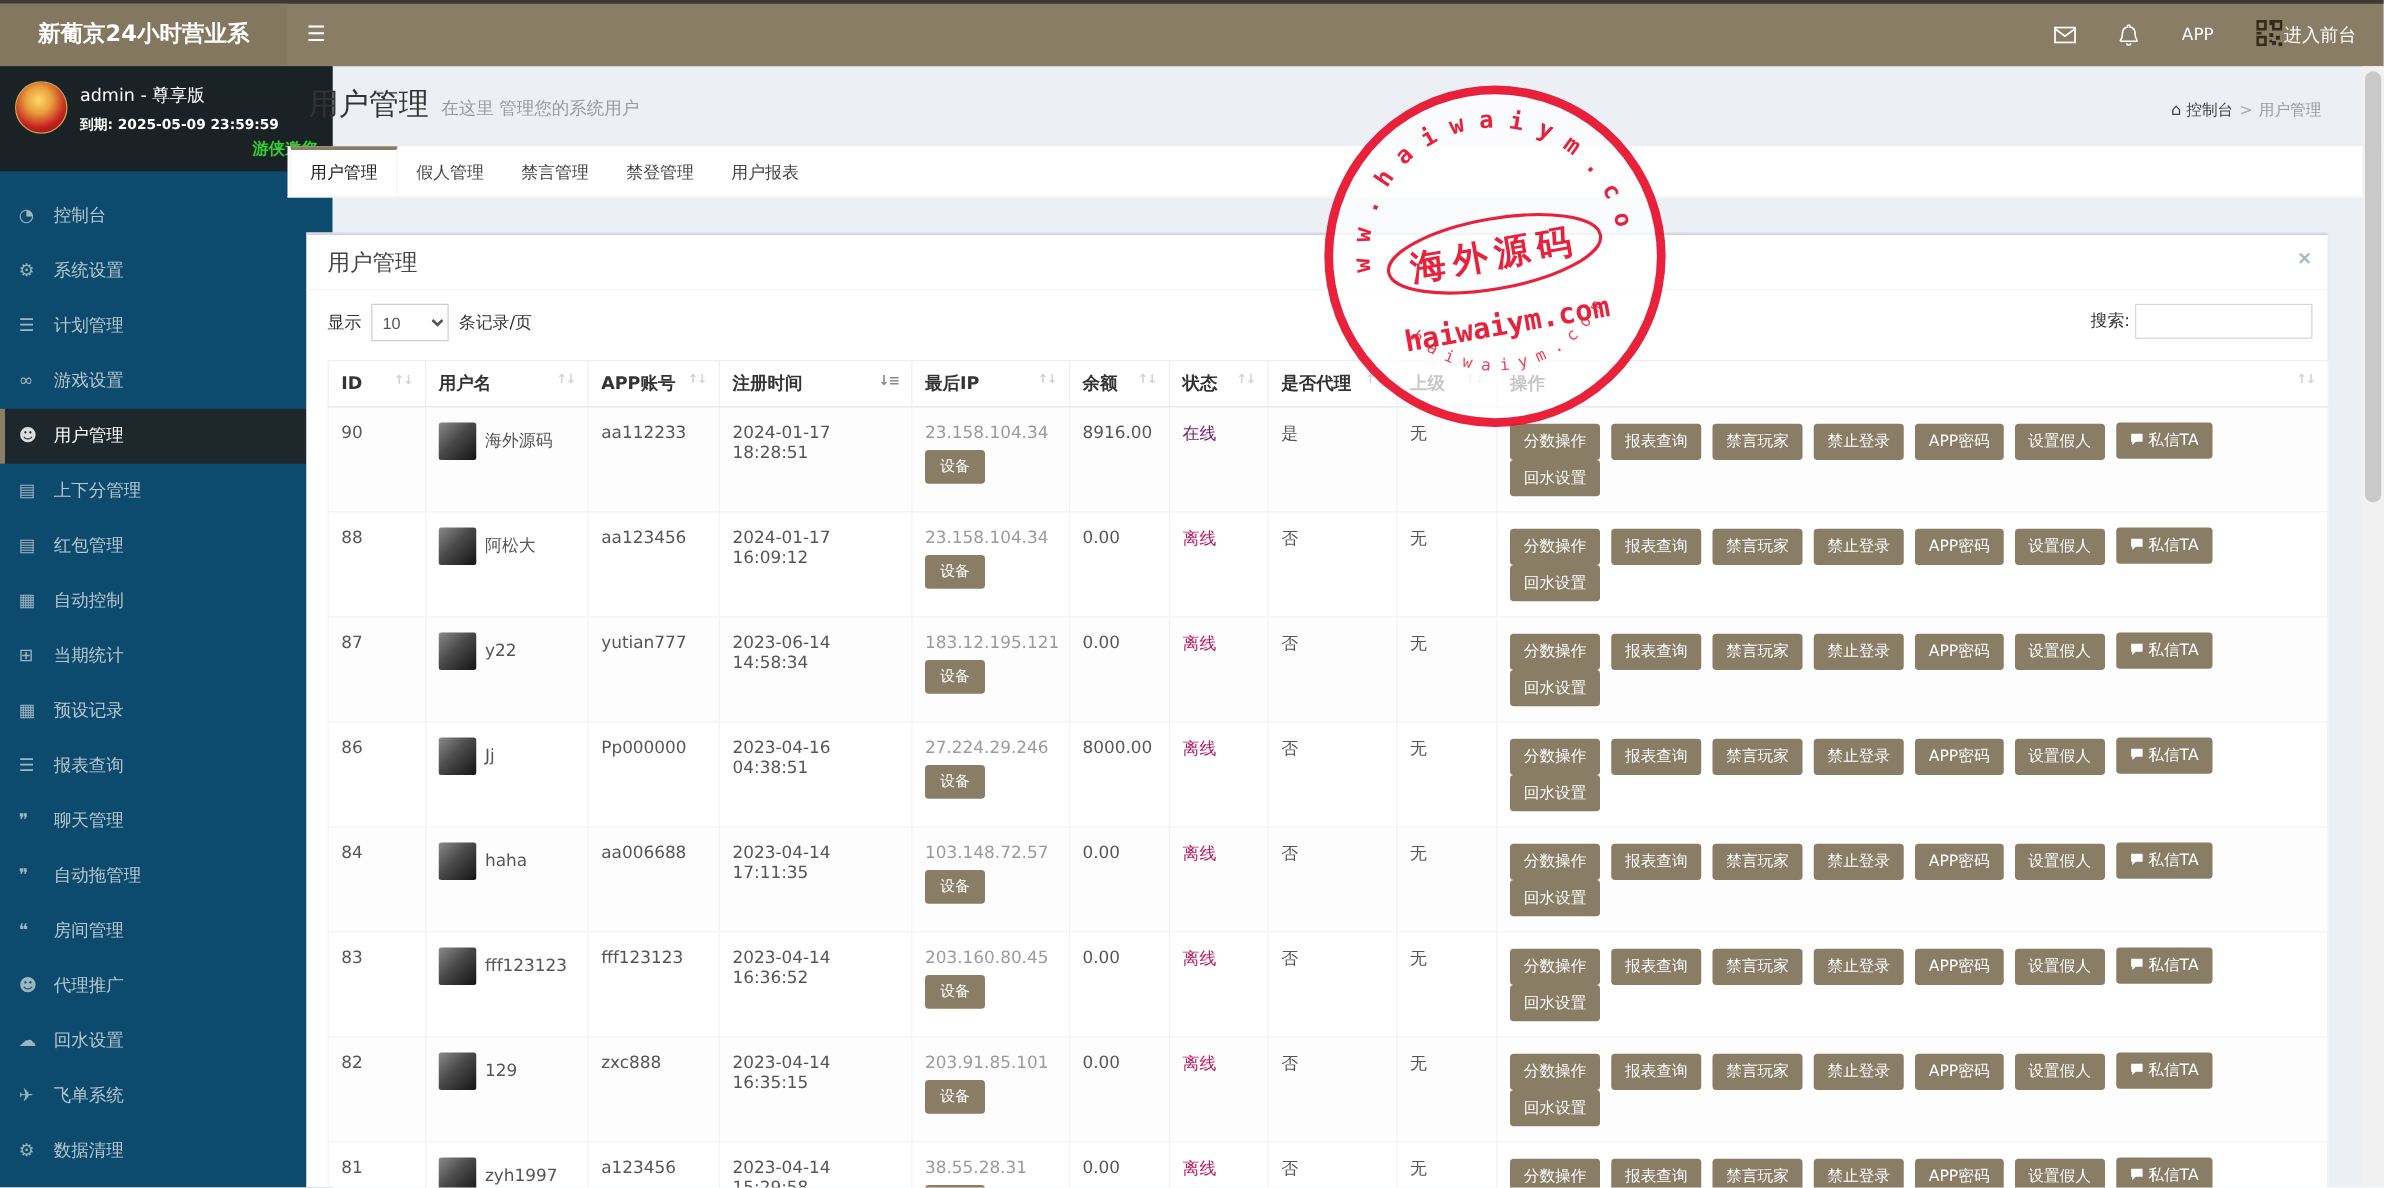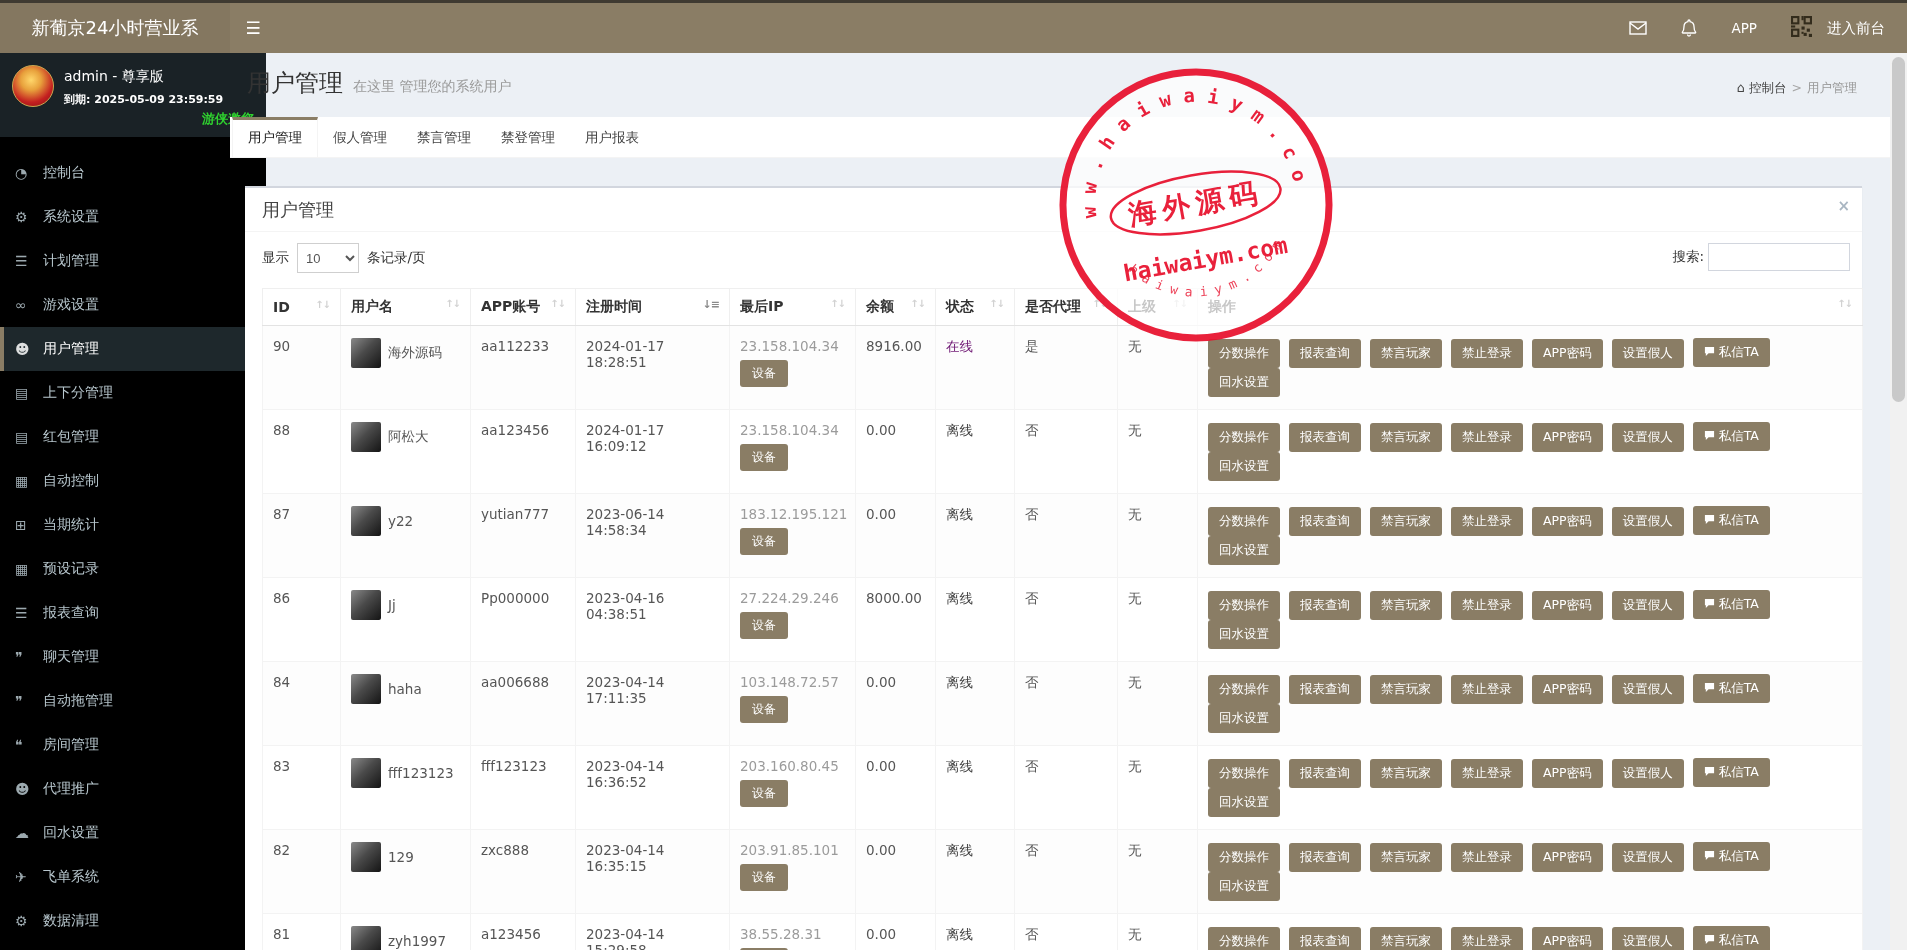--- a/index.html
+++ b/index.html
@@ -2,28 +2,28 @@
 <html><head>
 <meta charset="utf-8">
 <style>
   html,body{margin:0;padding:0}
   body{
     width:1907px;height:950px;overflow:hidden;position:relative;
     background:#ecf0f5;font-family:"DejaVu Sans","Liberation Sans",sans-serif;
   }
   
   .navbar{position:absolute;top:0;left:0;width:1907px;height:53px;background:#8a7d65;border-top:3px solid #3f3a31;box-sizing:border-box}
-  .brand{position:absolute;left:0;top:0;width:230px;height:50px;line-height:50px;text-align:center;color:#fff;font-weight:normal;font-size:18px;background:#847760;white-space:nowrap;overflow:hidden}
+  .brand{position:absolute;left:0;top:0;width:230px;height:50px;line-height:50px;text-align:center;color:#fff;font-weight:bold;font-size:18px;background:#847760;white-space:nowrap;overflow:hidden}
   .hamburger{position:absolute;left:230px;top:0;width:46px;height:50px;line-height:50px;text-align:center;color:#fff;font-size:17px;cursor:pointer}
   .nav-right{position:absolute;right:22px;top:0;height:50px;display:flex;align-items:center;gap:34px;color:#fff}
   .nav-ic{display:flex;align-items:center;cursor:pointer}
   .nav-app{font-size:13.5px;cursor:pointer}
-  .nav-front{display:flex;align-items:center;gap:15px;font-size:14.5px;cursor:pointer}
+  .nav-front{display:flex;align-items:center;gap:1px;font-size:14.5px;cursor:pointer}
   
-  .sidebar{position:absolute;top:53px;left:0;width:266px;height:897px;background:#000000}
+  .sidebar{position:absolute;top:53px;left:0;width:266px;height:897px;background:#0c4a6e}
   .sidebar-head{background:#1a2226;padding:10px 10px 2px}
   .user-row{display:flex;align-items:flex-start;gap:10px;padding:2px 2px 0}
   .user-avatar{width:42px;height:42px;border-radius:50%;flex:none;background:radial-gradient(circle at 45% 35%,#ffd76b 0%,#e8a13c 30%,#c42020 65%,#7d0f0f 100%);border:1px solid #caa84f;box-sizing:border-box}
   .user-meta{padding-top:3px;min-width:0}
   .user-name{color:#fff;font-size:14px;white-space:nowrap}
   .user-expire{color:#fff;font-size:11px;font-weight:bold;margin-top:6px;white-space:nowrap}
   .promo{text-align:right;color:#2fd12f;font-weight:bold;font-size:13px;padding:3px 2px 7px;white-space:nowrap}
   .menu{list-style:none;margin:0;padding:14px 0 0}
   .menu-item{height:44px;display:flex;align-items:center;padding:0 14px 0 11px;border-left:4px solid transparent;color:#b8c7ce;font-size:14px;cursor:pointer;box-sizing:border-box}
   .menu-item.active{background:#1e282c;color:#fff;border-left-color:#8a7d65}
@@ -60,21 +60,21 @@
   .sort{color:#d2d2d2;font-size:10px;letter-spacing:-1px;white-space:nowrap}
   .sort.active{color:#8a8a8a;font-size:11px}
   td{border:1px solid #f3f3f3;padding:12px 10px;font-size:13.5px;color:#555;vertical-align:top;overflow:hidden}
   tbody tr{height:67px}
   tbody tr:nth-child(odd){background:#fdfdfd}
   .user-cell{display:flex;align-items:center;gap:7px}
   .avatar{width:30px;height:30px;border-radius:2px;flex:none;background:linear-gradient(135deg,#8a8a8a 0%,#4a4a4a 45%,#141414 100%)}
   .uname{white-space:nowrap}
   .ip{color:#9b9b9b;margin-bottom:6px;white-space:nowrap}
   .devbtn{background:#8a7d65;color:#fff;border:none;border-radius:3px;padding:5px 12px;font-size:12px;cursor:pointer;font-family:inherit}
-  .c-status{color:#404040}
+  .c-status{color:#be185d}
   .c-status.online{color:#701a75}
   .abtn{background:#8a7d65;color:#fff;border:none;border-radius:3px;padding:6px 11px;font-size:12.5px;margin-right:9px;cursor:pointer;display:inline-flex;align-items:center;gap:4px;font-family:inherit;white-space:nowrap}
   
   .watermark{position:absolute;left:1040px;top:40px;pointer-events:none}
   
   .scrollbar{position:absolute;right:0;top:53px;width:17px;height:897px;background:#f1f1f1}
   .scroll-thumb{position:absolute;left:2px;top:4px;width:13px;height:345px;background:#c9c9c9;border-radius:7px}
 </style>
 </head>
 <body>

